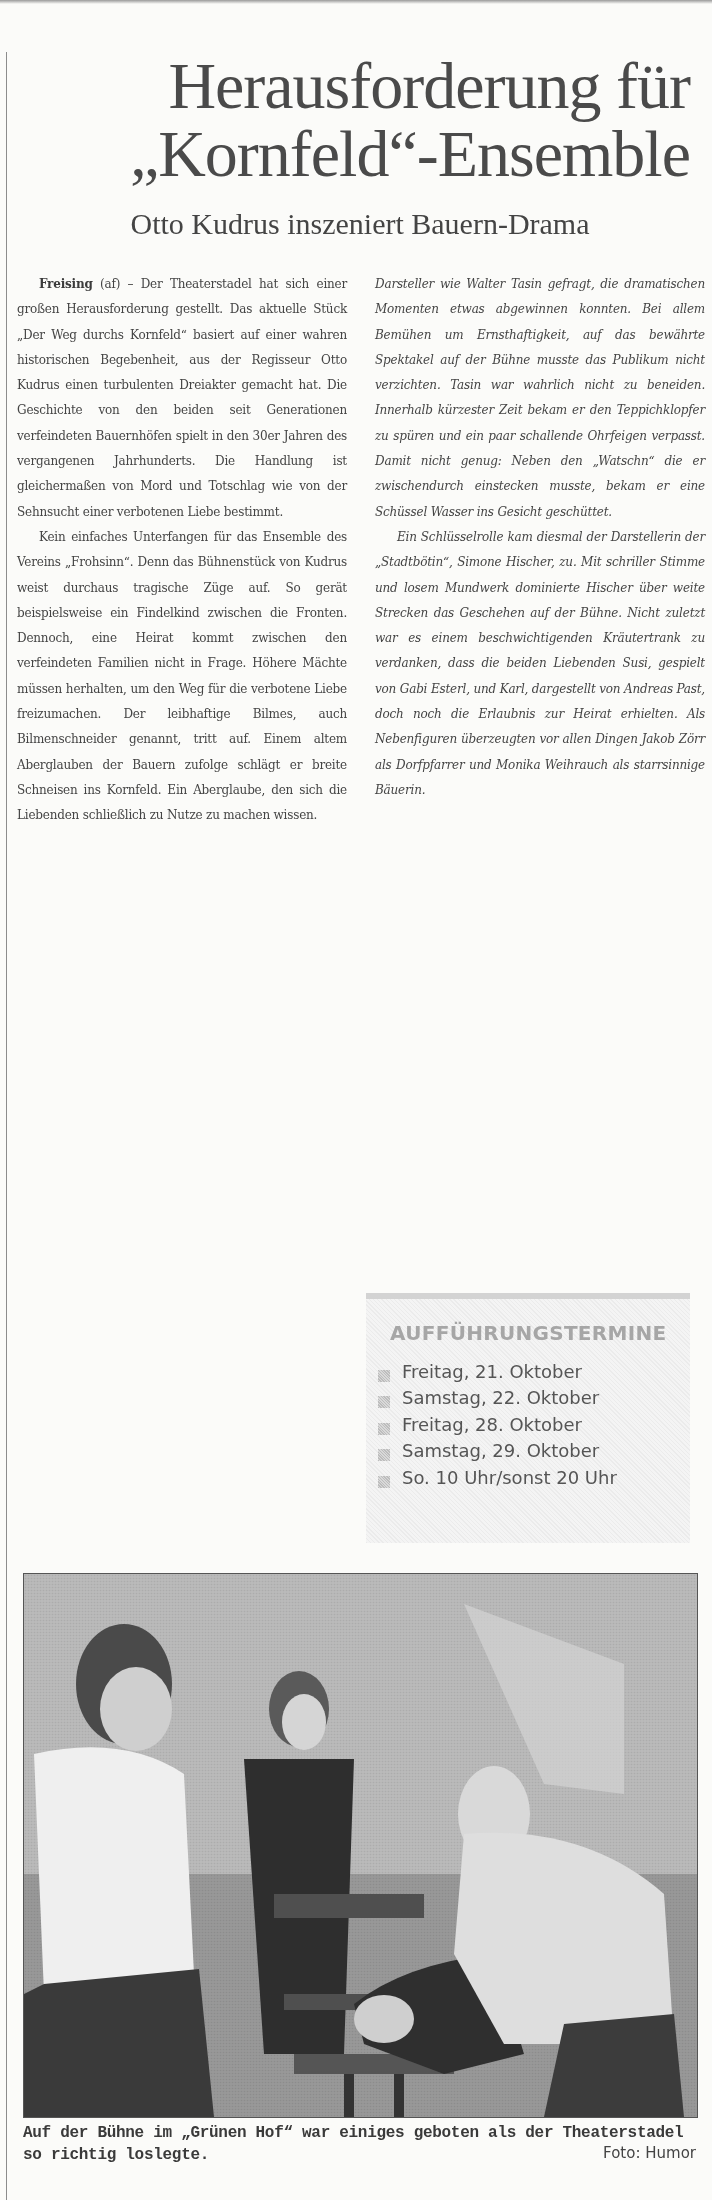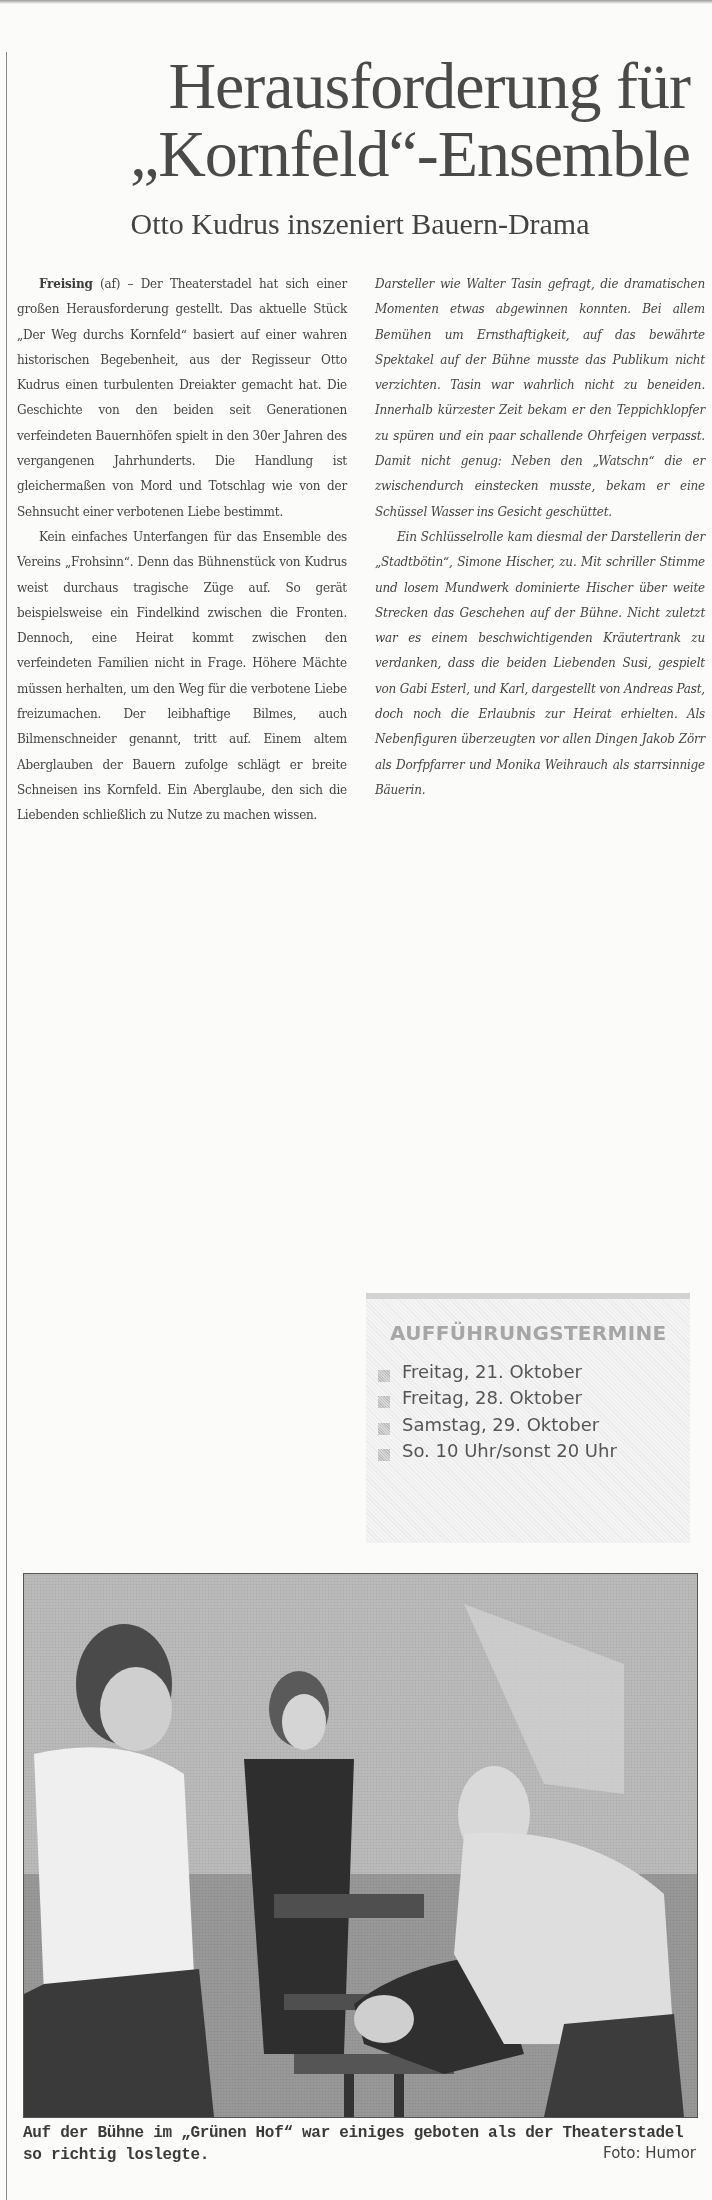--- a/index.html
+++ b/index.html
@@ -91,20 +91,24 @@
 
 <div class="info-box">
   <div class="info-title">AUFFÜHRUNGSTERMINE</div>
   <ul class="info-list">
     <li class="info-item">
         <span class="bullet"></span>
         <span>Freitag, 21. Oktober</span>
       </li>
     <li class="info-item">
         <span class="bullet"></span>
+        <span>Samstag, 22. Oktober</span>
+      </li>
+    <li class="info-item">
+        <span class="bullet"></span>
         <span>Freitag, 28. Oktober</span>
       </li>
     <li class="info-item">
         <span class="bullet"></span>
         <span>Samstag, 29. Oktober</span>
       </li>
     <li class="info-item">
         <span class="bullet"></span>
         <span>So. 10 Uhr/sonst 20 Uhr</span>
       </li>

